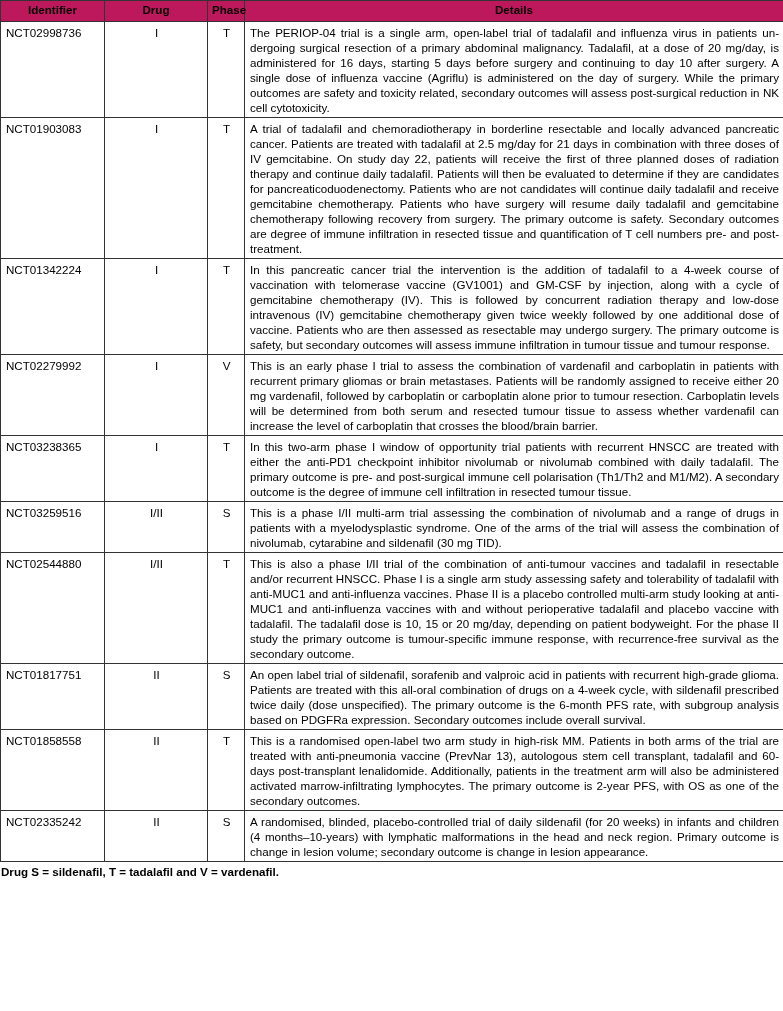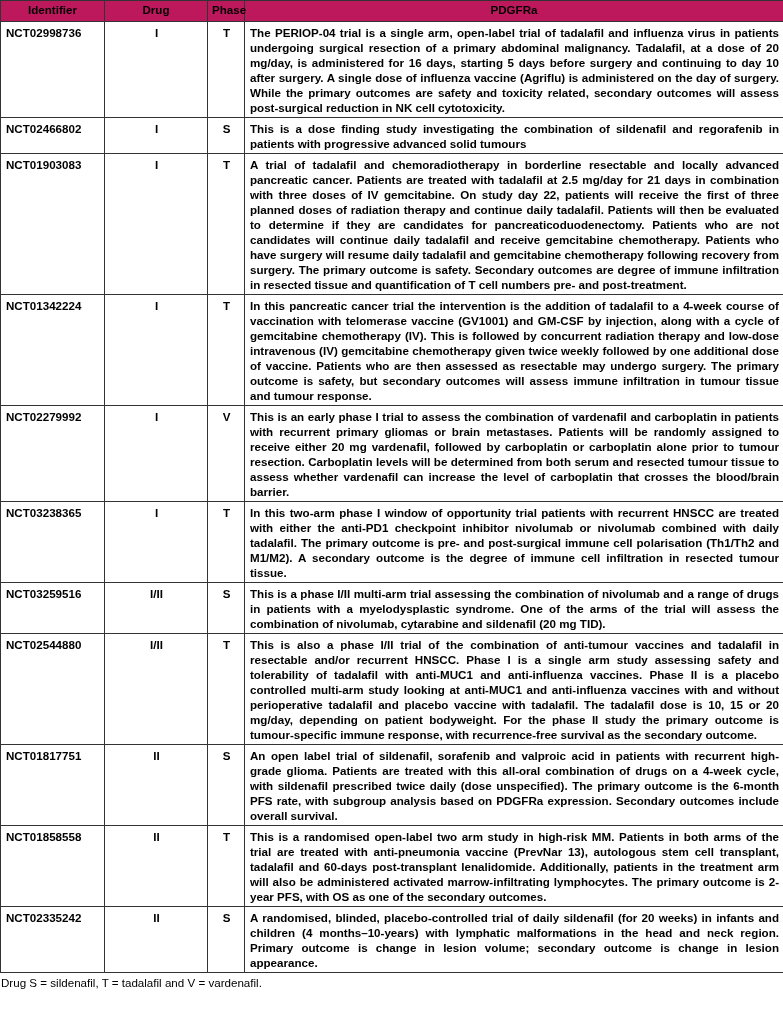--- a/index.html
+++ b/index.html
@@ -1,59 +1,53 @@
 <!DOCTYPE html>
 <html><head>
 <meta charset="utf-8">
 <style>
   html, body { margin: 0; padding: 0; background: #ffffff; }
   body { width: 783px; height: 1011px; overflow: hidden; font-family: "Liberation Sans", sans-serif; color: #000; }
   table.trials { border-collapse: collapse; width: 783px; table-layout: fixed; font-size: 11.6px; line-height: 15px; }
   table.trials th, table.trials td { border: 1px solid #333; vertical-align: top; }
   table.trials th { background: #be185d; font-weight: bold; text-align: center; height: 18px; padding: 1px 4px; }
-  table.trials td { padding: 3px 4px 2px 5px; font-weight: bold; }
+  table.trials td { padding: 3px 4px 2px 5px; }
   td.id { text-align: left; }
   td.phase, td.drug { text-align: center; }
   td.details { text-align: justify; hyphens: manual; }
   col.c-id { width: 104px; }
   col.c-phase { width: 103px; }
   col.c-drug { width: 37px; }
   col.c-details { width: 539px; }
-  .footnote { font-size: 11.6px; line-height: 15px; padding: 2px 1px; }
+  .footnote { font-size: 11.6px; line-height: 15px; padding: 2px 1px; font-weight: bold; }
 </style>
 </head>
 <body>
 
 <table class="trials">
   <colgroup>
     <col class="c-id">
       <col class="c-phase">
       <col class="c-drug">
       <col class="c-details">
   </colgroup>
   <thead>
     <tr>
       <th>Identifier</th>
       <th>Drug</th>
       <th>Phase</th>
-      <th>PDGFRa</th>
+      <th>Details</th>
     </tr>
   </thead>
   <tbody id="rows">
       <tr>
         <td class="id">NCT02998736</td>
         <td class="phase">I</td>
         <td class="drug">T</td>
         <td class="details">The PERIOP-04 trial is a single arm, open-label trial of tadalafil and influenza virus in patients un­dergoing surgical resection of a primary abdominal malignancy. Tadalafil, at a dose of 20 mg/day, is administered for 16 days, starting 5 days before surgery and continuing to day 10 after surgery. A single dose of influenza vaccine (Agriflu) is administered on the day of surgery. While the primary outcomes are safety and toxicity related, secondary outcomes will assess post-surgical reduction in NK cell cytotoxicity.</td>
-      </tr>
-      <tr>
-        <td class="id">NCT02466802</td>
-        <td class="phase">I</td>
-        <td class="drug">S</td>
-        <td class="details">This is a dose finding study investigating the combination of sildenafil and regorafenib in patients with progressive advanced solid tumours</td>
       </tr>
       <tr>
         <td class="id">NCT01903083</td>
         <td class="phase">I</td>
         <td class="drug">T</td>
         <td class="details">A trial of tadalafil and chemoradiotherapy in borderline resectable and locally advanced pancreatic cancer. Patients are treated with tadalafil at 2.5 mg/day for 21 days in combination with three doses of IV gemcitabine. On study day 22, patients will receive the first of three planned doses of radiation therapy and continue daily tadalafil. Patients will then be evaluated to determine if they are candi­dates for pancreaticoduodenectomy. Patients who are not candidates will continue daily tadalafil and receive gemcitabine chemotherapy. Patients who have surgery will resume daily tadalafil and gemcitabine chemotherapy following recovery from surgery. The primary outcome is safety. Sec­ondary outcomes are degree of immune infiltration in resected tissue and quantification of T cell numbers pre- and post-treatment.</td>
       </tr>
       <tr>
         <td class="id">NCT01342224</td>
         <td class="phase">I</td>
@@ -69,21 +63,21 @@
       <tr>
         <td class="id">NCT03238365</td>
         <td class="phase">I</td>
         <td class="drug">T</td>
         <td class="details">In this two-arm phase I window of opportunity trial patients with recurrent HNSCC are treated with either the anti-PD1 checkpoint inhibitor nivolumab or nivolumab combined with daily tadalafil. The primary outcome is pre- and post-surgical immune cell polarisation (Th1/Th2 and M1/M2). A sec­ondary outcome is the degree of immune cell infiltration in resected tumour tissue.</td>
       </tr>
       <tr>
         <td class="id">NCT03259516</td>
         <td class="phase">I/II</td>
         <td class="drug">S</td>
-        <td class="details">This is a phase I/II multi-arm trial assessing the combination of nivolumab and a range of drugs in patients with a myelodysplastic syndrome. One of the arms of the trial will assess the combination of nivolumab, cytarabine and sildenafil (20 mg TID).</td>
+        <td class="details">This is a phase I/II multi-arm trial assessing the combination of nivolumab and a range of drugs in patients with a myelodysplastic syndrome. One of the arms of the trial will assess the combination of nivolumab, cytarabine and sildenafil (30 mg TID).</td>
       </tr>
       <tr>
         <td class="id">NCT02544880</td>
         <td class="phase">I/II</td>
         <td class="drug">T</td>
         <td class="details">This is also a phase I/II trial of the combination of anti-tumour vaccines and tadalafil in resectable and/or recurrent HNSCC. Phase I is a single arm study assessing safety and tolerability of tadalafil with anti-MUC1 and anti-influenza vaccines. Phase II is a placebo controlled multi-arm study look­ing at anti-MUC1 and anti-influenza vaccines with and without perioperative tadalafil and placebo vaccine with tadalafil. The tadalafil dose is 10, 15 or 20 mg/day, depending on patient bodyweight. For the phase II study the primary outcome is tumour-specific immune response, with recurrence-free survival as the secondary outcome.</td>
       </tr>
       <tr>
         <td class="id">NCT01817751</td>
         <td class="phase">II</td>

